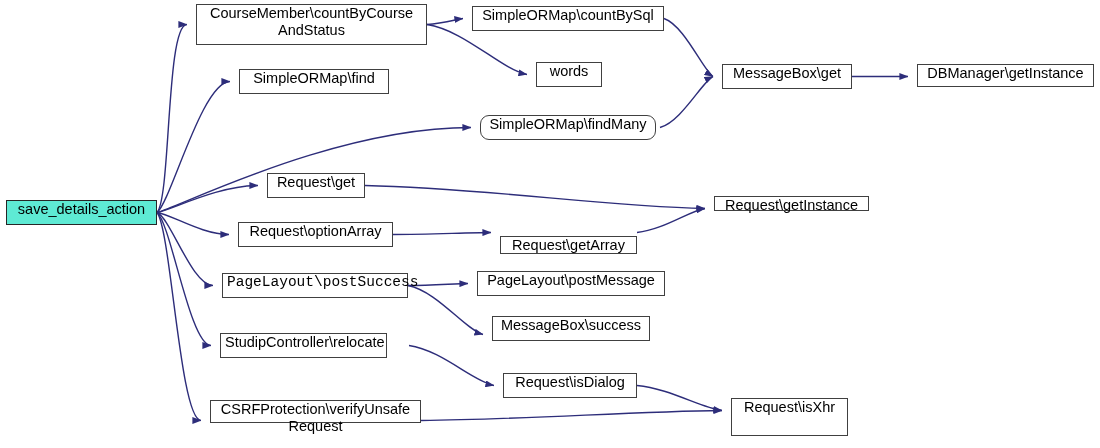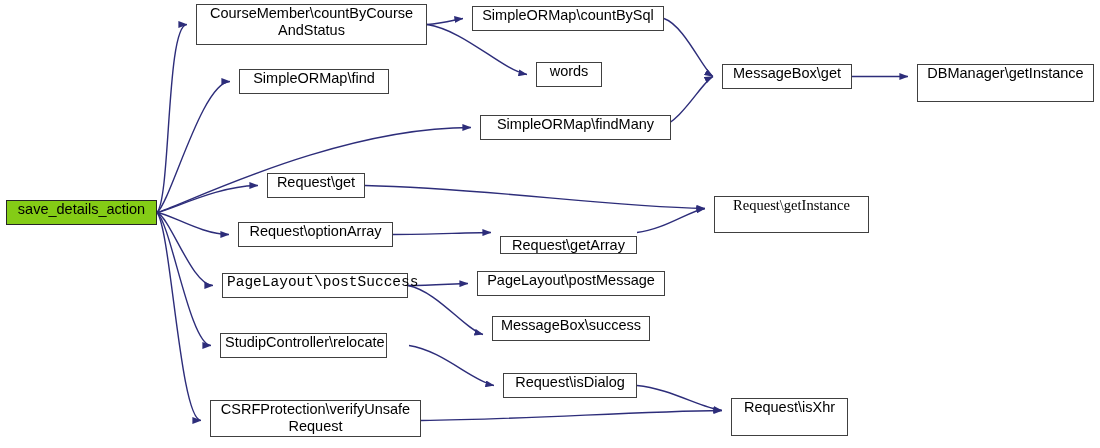--- a/index.html
+++ b/index.html
@@ -33,21 +33,21 @@
     align-items: flex-start;
     justify-content: center;
     text-align: center;
     font-size: 14.5px;
     line-height: 17px;
     letter-spacing: 0px;
     white-space: pre-line;
     z-index: 2;
   }
   .node.root {
-    background: #84cc16;
+    background: #5eead4;
     border-color: #262626;
   }
   .node .label {
     display: block;
     width: 100%;
     padding: 0 4px;
     box-sizing: border-box;
   }
 </style>
 </head>
@@ -84,29 +84,29 @@
         <path d="M 421 420.5 C 529.5 419.3, 631.8 411.5, 722 410.5" fill="none" stroke="#2d2d7a" stroke-width="1.4" marker-end="url(#arrowhead)"></path>
       </g>
   </svg>
   <div id="node-layer">
       <div class="node root" style="left: 6px; top: 200px; width: 151px; height: 25px;"><span class="label">save_details_action</span></div>
       <div class="node" style="left: 196px; top: 4px; width: 231px; height: 41px;"><span class="label">CourseMember\countByCourse
 AndStatus</span></div>
       <div class="node" style="left: 472px; top: 6px; width: 192px; height: 25px;"><span class="label">SimpleORMap\countBySql</span></div>
       <div class="node" style="left: 536px; top: 62px; width: 66px; height: 25px;"><span class="label">words</span></div>
       <div class="node" style="left: 239px; top: 69px; width: 150px; height: 25px;"><span class="label">SimpleORMap\find</span></div>
-      <div class="node" style="left: 480px; top: 115px; width: 191px; height: 25px;"><span class="label">SimpleORMap\findMany</span></div>
+      <div class="node" style="left: 480px; top: 115px; width: 176px; height: 25px; border-radius: 9px;"><span class="label">SimpleORMap\findMany</span></div>
       <div class="node" style="left: 722px; top: 64px; width: 130px; height: 25px;"><span class="label">MessageBox\get</span></div>
-      <div class="node" style="left: 917px; top: 64px; width: 177px; height: 38px;"><span class="label">DBManager\getInstance</span></div>
+      <div class="node" style="left: 917px; top: 64px; width: 177px; height: 23px;"><span class="label">DBManager\getInstance</span></div>
       <div class="node" style="left: 267px; top: 173px; width: 98px; height: 25px;"><span class="label">Request\get</span></div>
       <div class="node" style="left: 238px; top: 222px; width: 155px; height: 25px;"><span class="label">Request\optionArray</span></div>
       <div class="node" style="left: 500px; top: 236px; width: 137px; height: 18px;"><span class="label">Request\getArray</span></div>
-      <div class="node" style="left: 714px; top: 196px; width: 155px; height: 37px; font-family: Liberation Serif, serif;"><span class="label">Request\getInstance</span></div>
+      <div class="node" style="left: 714px; top: 196px; width: 155px; height: 15px;"><span class="label">Request\getInstance</span></div>
       <div class="node" style="left: 222px; top: 273px; width: 186px; height: 25px; font-family: Liberation Mono, monospace;"><span class="label">PageLayout\postSuccess</span></div>
       <div class="node" style="left: 477px; top: 271px; width: 188px; height: 25px;"><span class="label">PageLayout\postMessage</span></div>
       <div class="node" style="left: 492px; top: 316px; width: 158px; height: 25px;"><span class="label">MessageBox\success</span></div>
       <div class="node" style="left: 220px; top: 333px; width: 167px; height: 25px;"><span class="label">StudipController\relocate</span></div>
       <div class="node" style="left: 503px; top: 373px; width: 134px; height: 25px;"><span class="label">Request\isDialog</span></div>
-      <div class="node" style="left: 210px; top: 400px; width: 211px; height: 37px;"><span class="label">CSRFProtection\verifyUnsafe
+      <div class="node" style="left: 210px; top: 400px; width: 211px; height: 23px;"><span class="label">CSRFProtection\verifyUnsafe
 Request</span></div>
       <div class="node" style="left: 731px; top: 398px; width: 117px; height: 38px;"><span class="label">Request\isXhr</span></div>
     </div>
 </div>
 
 </body></html>

